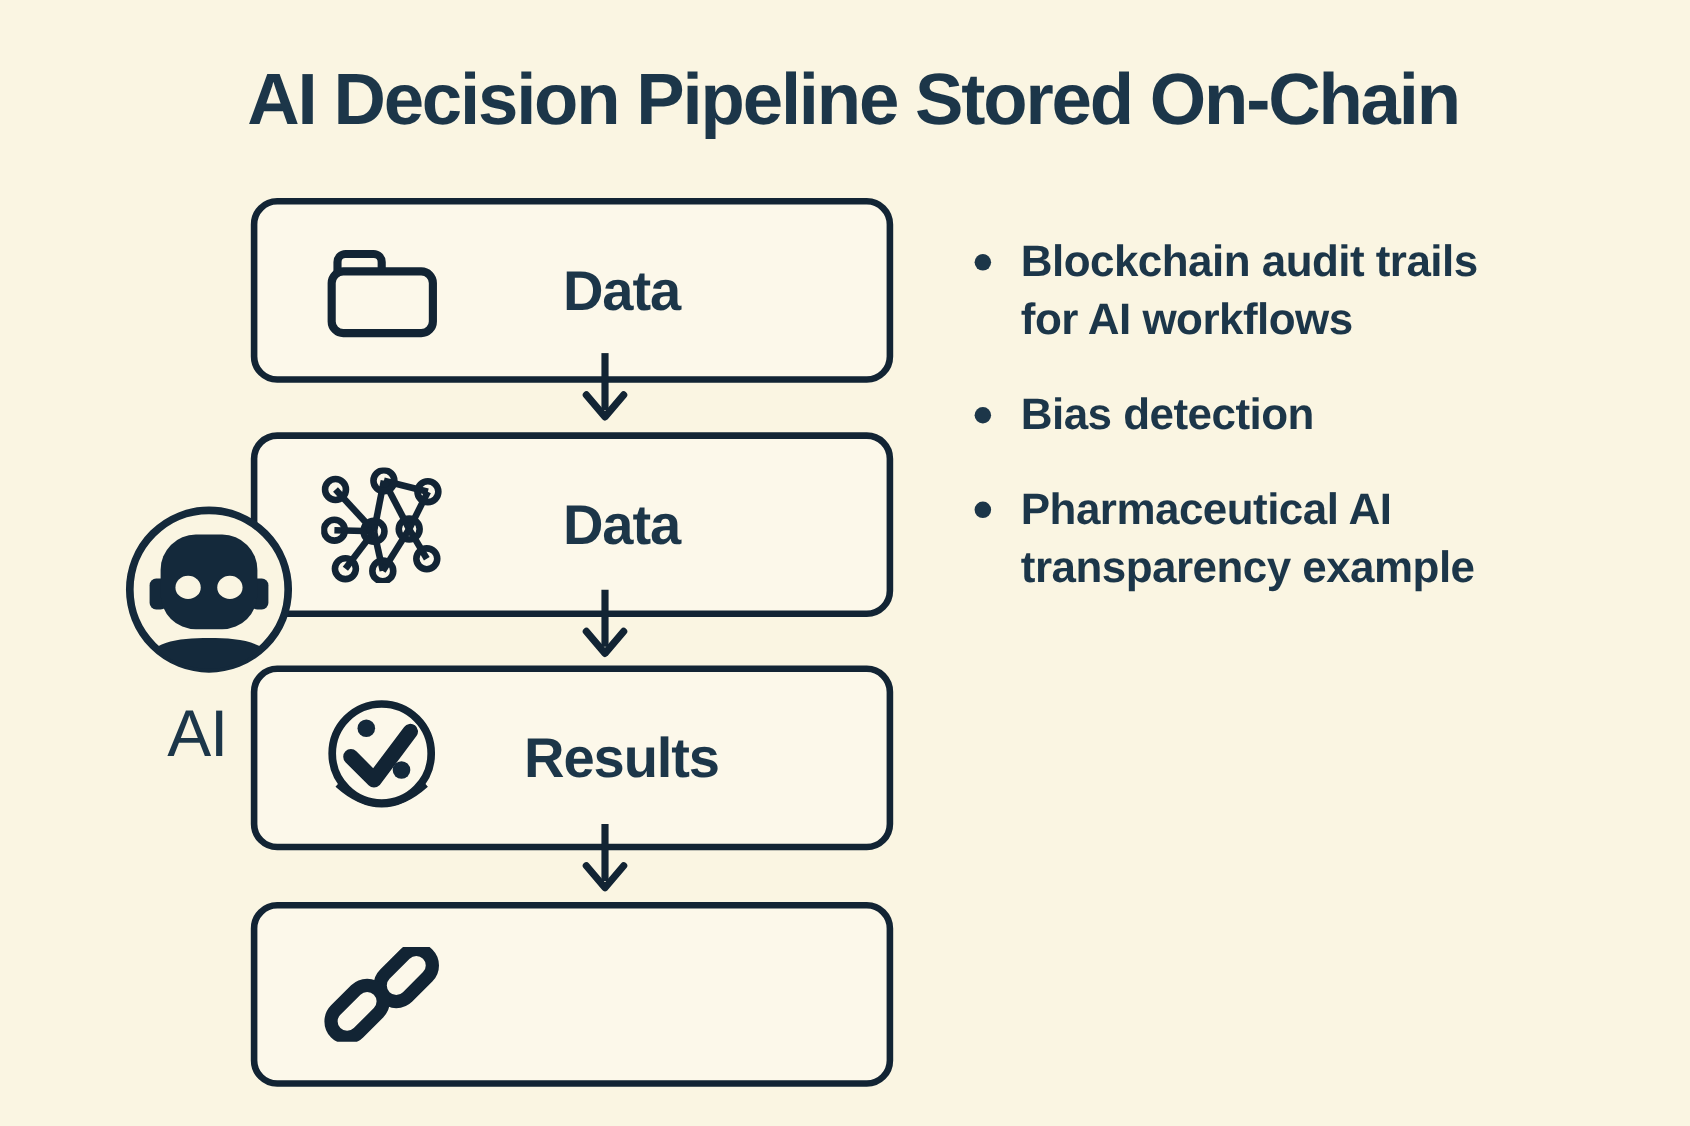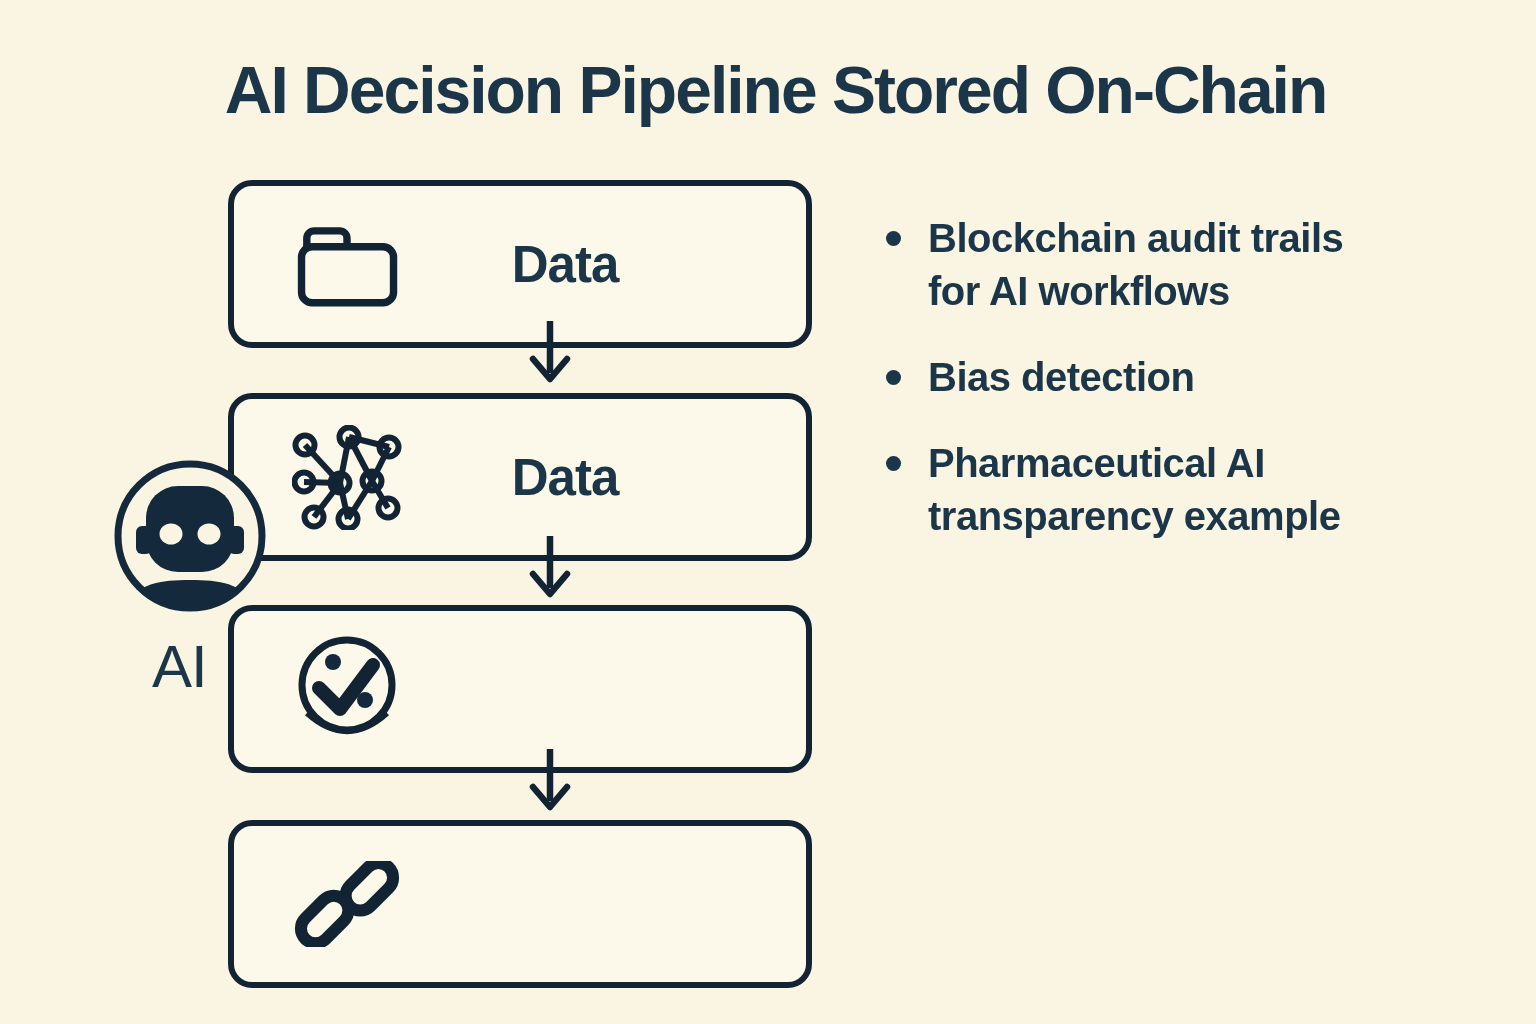--- a/index.html
+++ b/index.html
@@ -136,20 +136,21 @@
   <div class="step-box" id="box-results">
     <span class="step-icon">
       <svg viewBox="0 0 110 112">
         <circle class="ln" cx="55" cy="52" r="45" stroke-width="7"></circle>
         <path class="ln" d="M15,80 Q55,116 95,80" stroke-width="6"></path>
         <path class="ln" d="M27,55 L48,76 L81,32" stroke-width="14" stroke-linecap="round" stroke-linejoin="round"></path>
         <circle cx="41" cy="29" r="8" fill="#14293B"></circle>
         <circle cx="73" cy="67" r="8" fill="#14293B"></circle>
       </svg>
     </span>
+    <span class="step-label">Results</span>
   </div>
 
   <div class="arrow" id="arrow-3">
     <svg viewBox="0 0 60 70">
       <line class="ln" x1="30" y1="0" x2="30" y2="52" stroke-width="6.5"></line>
       <polyline class="ln" points="13,38 30,58 47,38" stroke-width="6.5" stroke-linecap="round" stroke-linejoin="round"></polyline>
     </svg>
   </div>
 
   <div class="step-box" id="box-blockchain">

